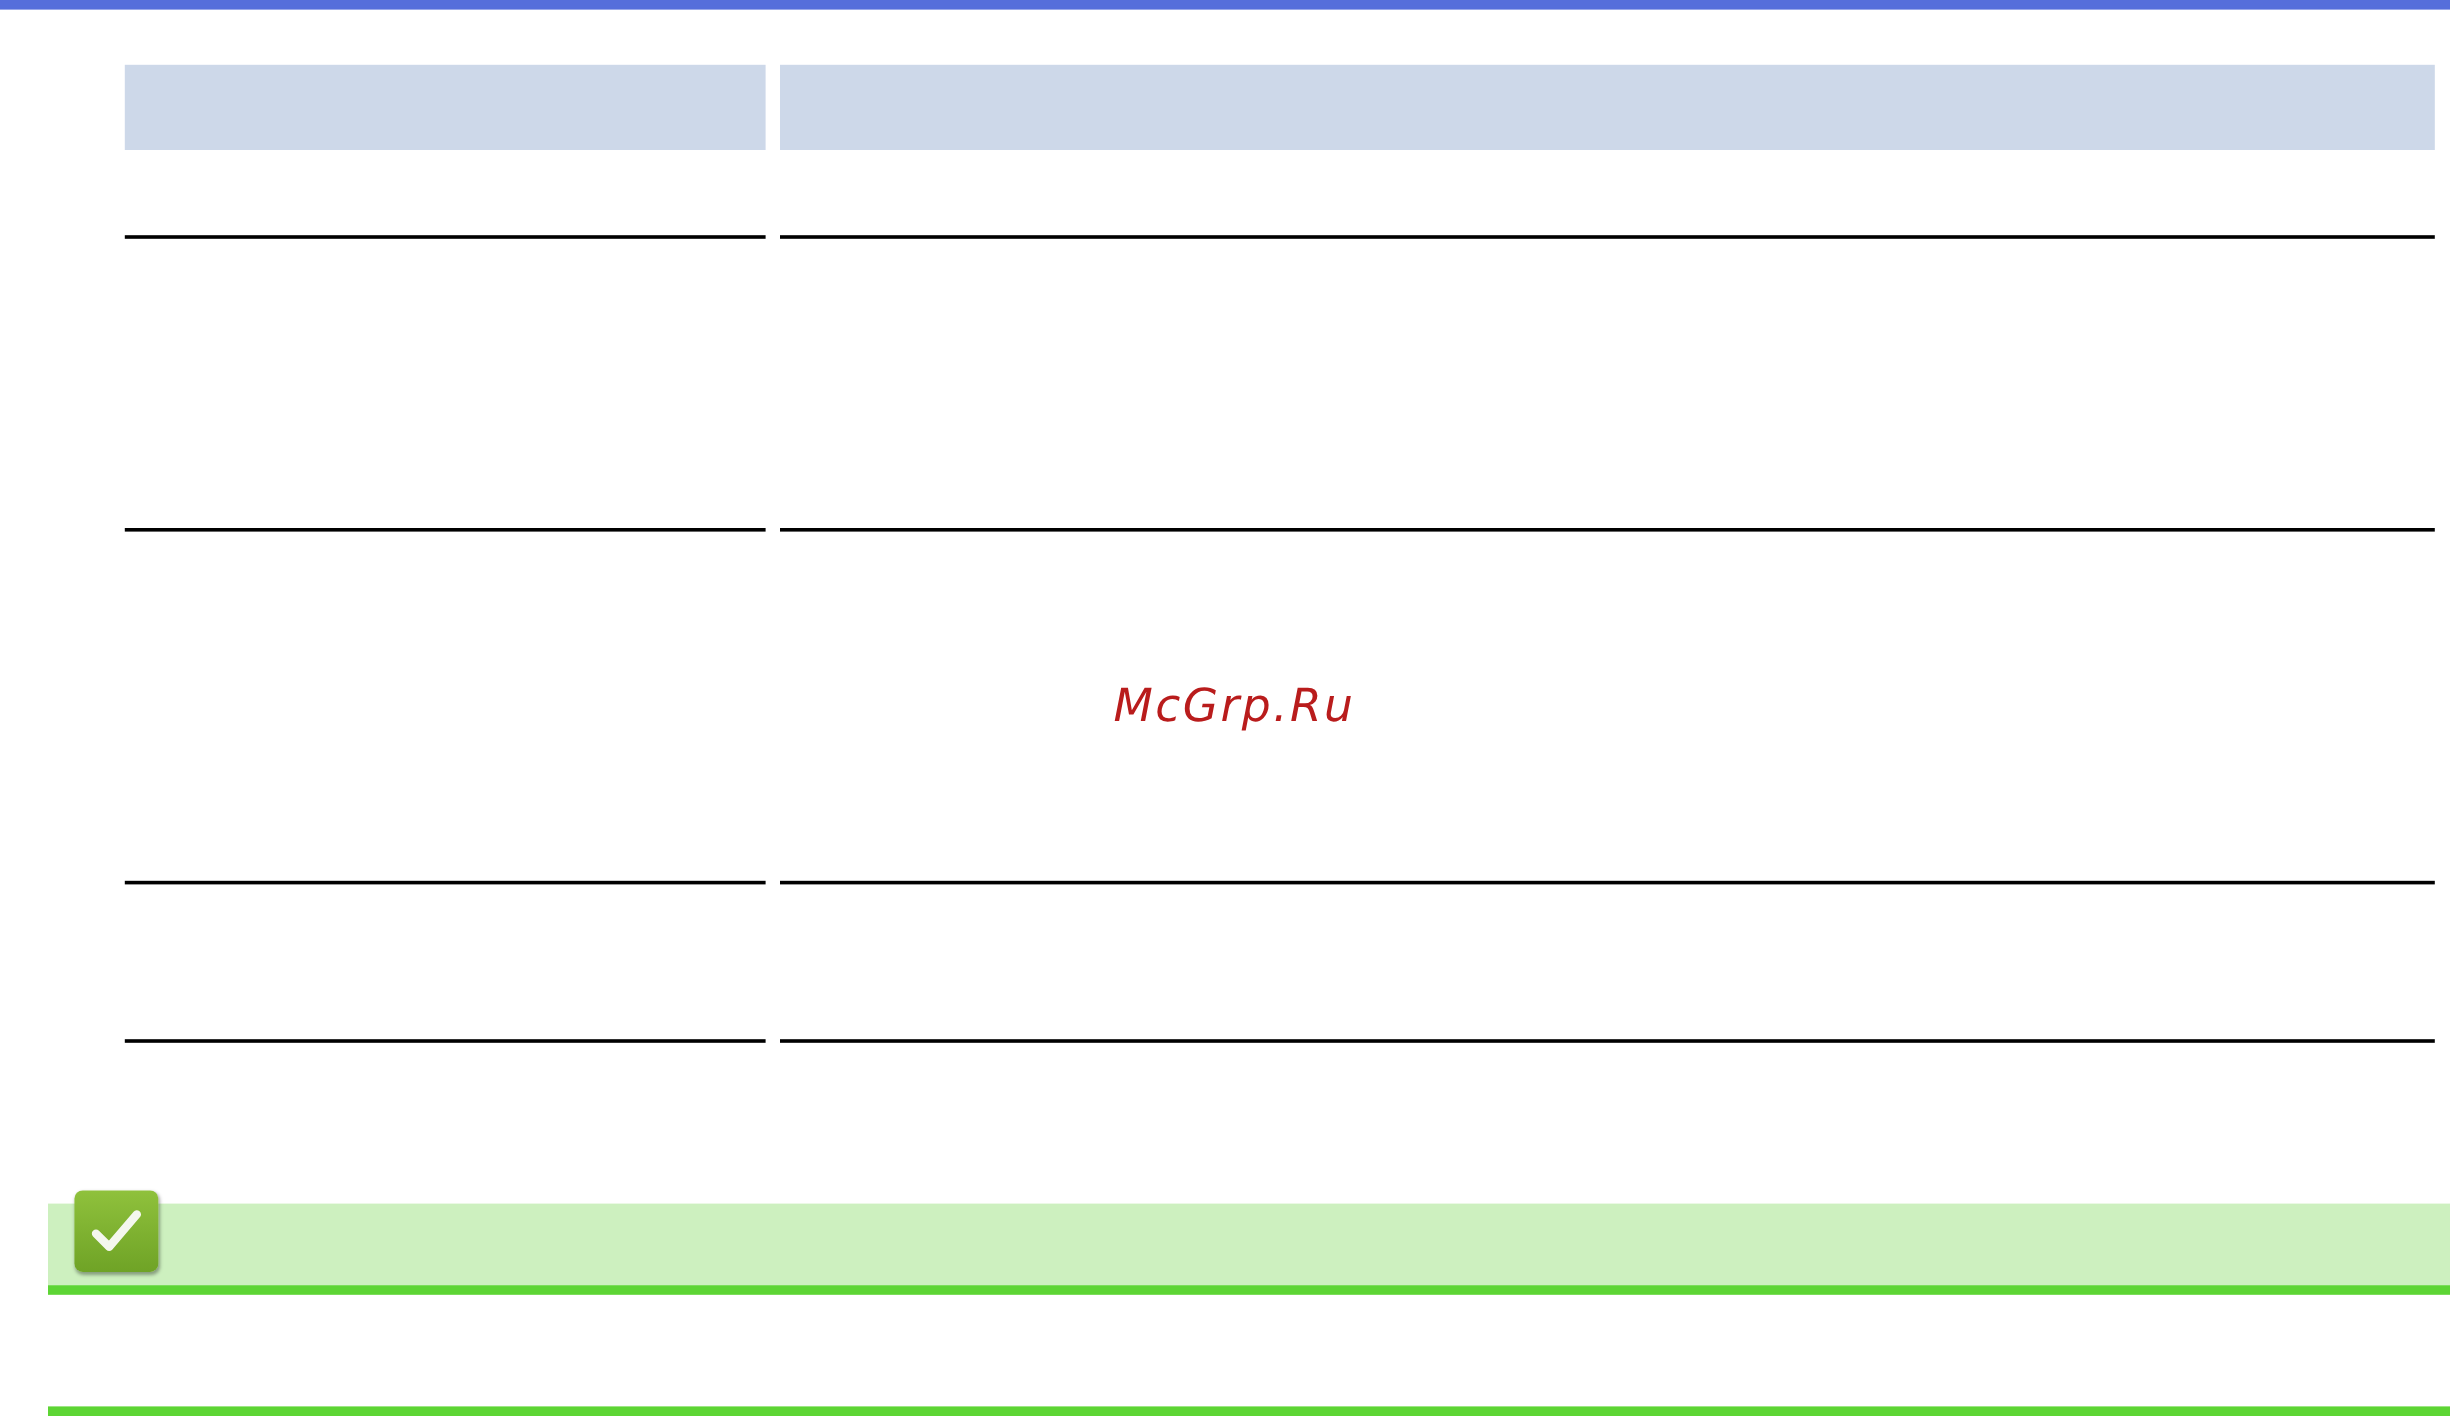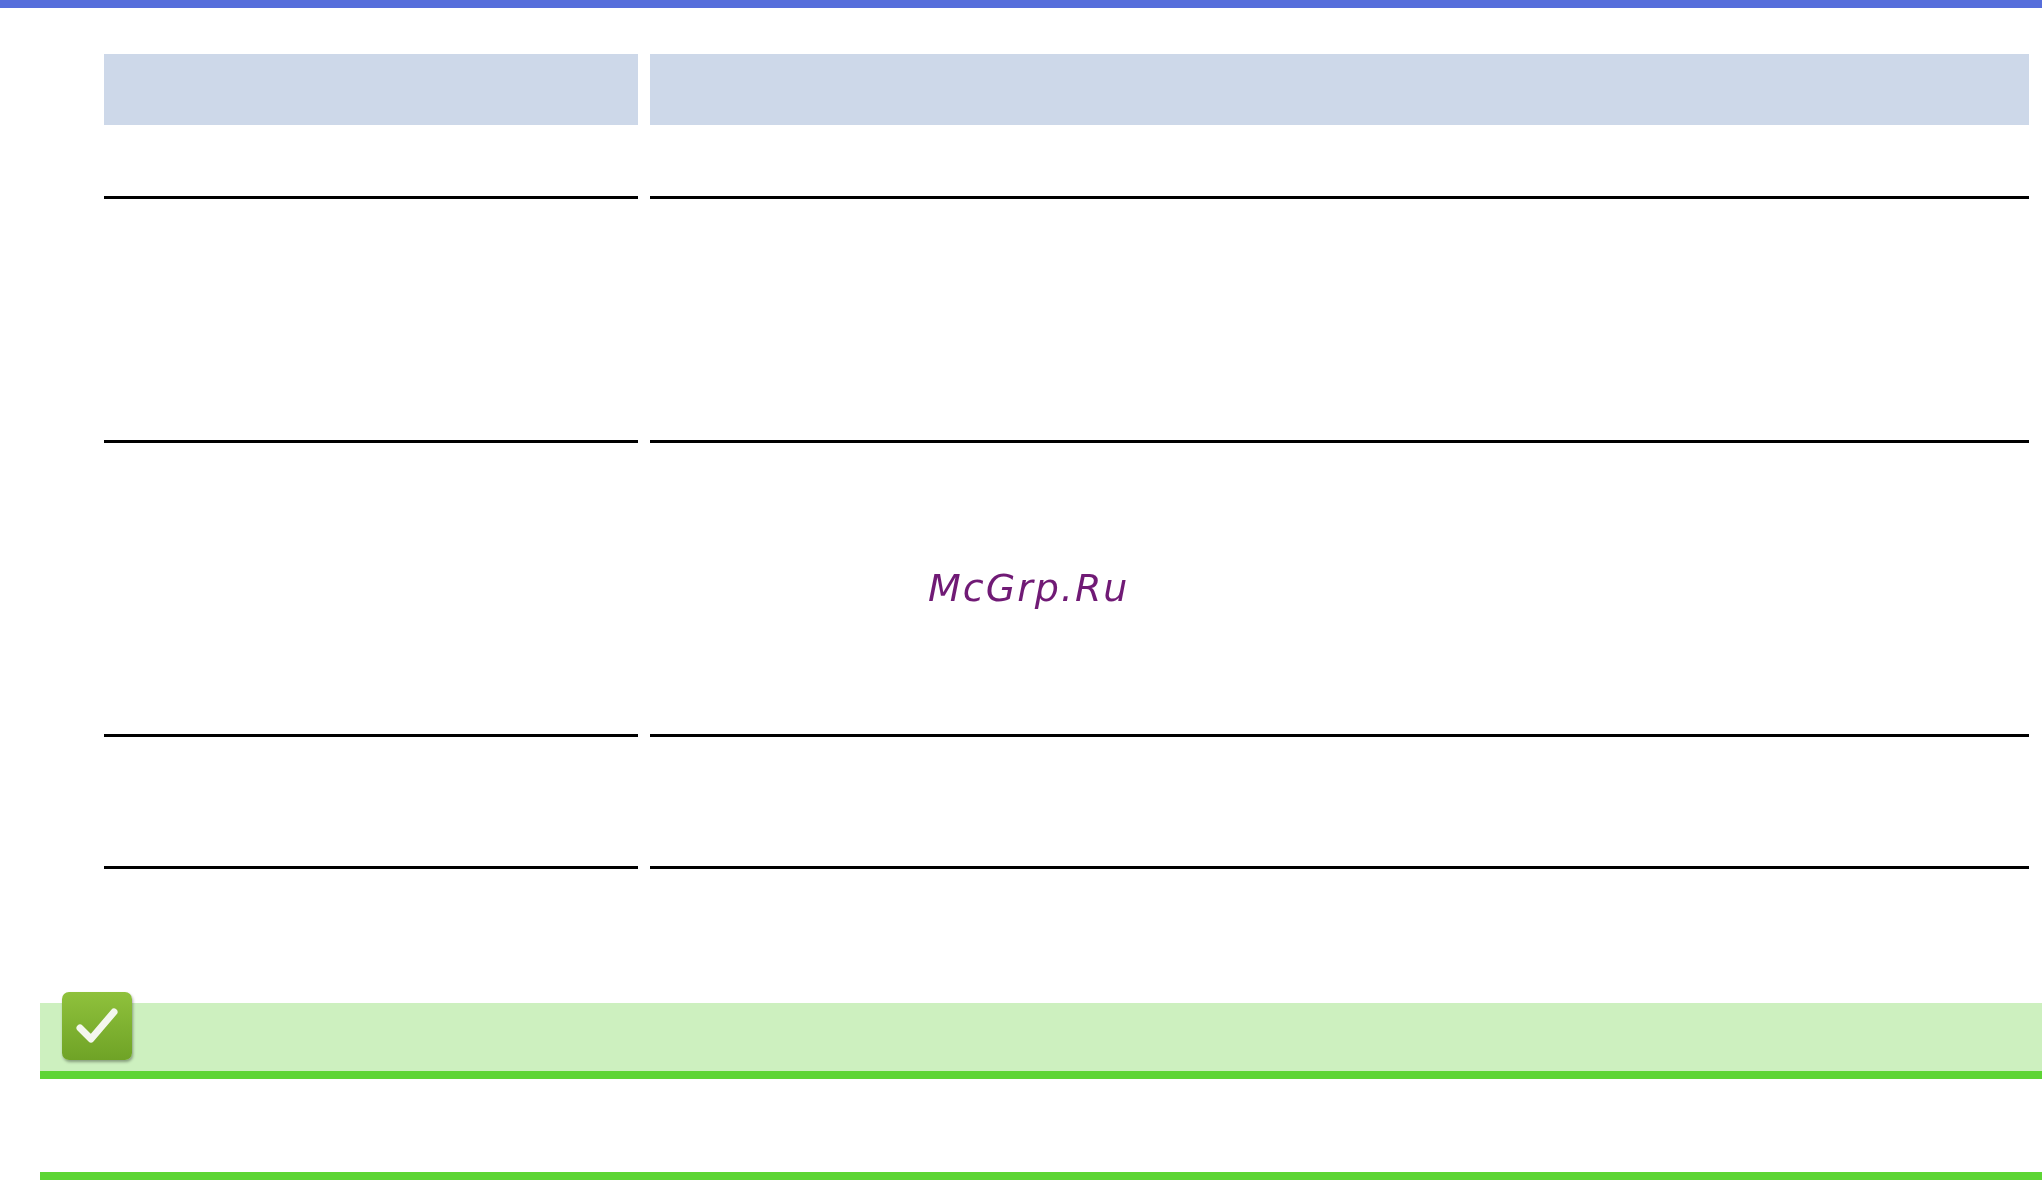--- a/index.html
+++ b/index.html
@@ -2,21 +2,21 @@
 <html><head>
 <meta charset="utf-8">
 <style>
   html,body{margin:0;padding:0;background:#fff;}
   body{width:2042px;height:1180px;position:relative;overflow:hidden;font-family:"DejaVu Sans",sans-serif;}
   .topbar{position:absolute;left:0;top:0;width:2042px;height:8px;background:#566edb;}
   .th{position:absolute;top:54px;height:71px;background:#cdd8e9;}
   .rule{position:absolute;height:3px;background:#000;}
   .c1{left:104px;width:534px;}
   .c2{left:650px;width:1379px;}
-  .watermark{position:absolute;left:928px;top:566px;font-size:38px;font-style:oblique;color:#701a75;letter-spacing:2px;white-space:nowrap;}
+  .watermark{position:absolute;left:928px;top:566px;font-size:38px;font-style:oblique;color:#b91c1c;letter-spacing:2px;white-space:nowrap;}
   .note{position:absolute;left:40px;top:1003px;width:2002px;height:68px;background:#cdf0bf;}
   .note-line{position:absolute;left:40px;width:2002px;height:8px;background:#5dd534;}
   .check{position:absolute;left:62px;top:992px;width:70px;height:68px;border-radius:7px;
     background:linear-gradient(#8fc13c,#6fa326);box-shadow:1px 2px 3px rgba(0,0,0,0.35);}
   .check svg{position:absolute;left:14px;top:14px;}
 </style>
 </head>
 <body>
 
 <div class="topbar"></div>

